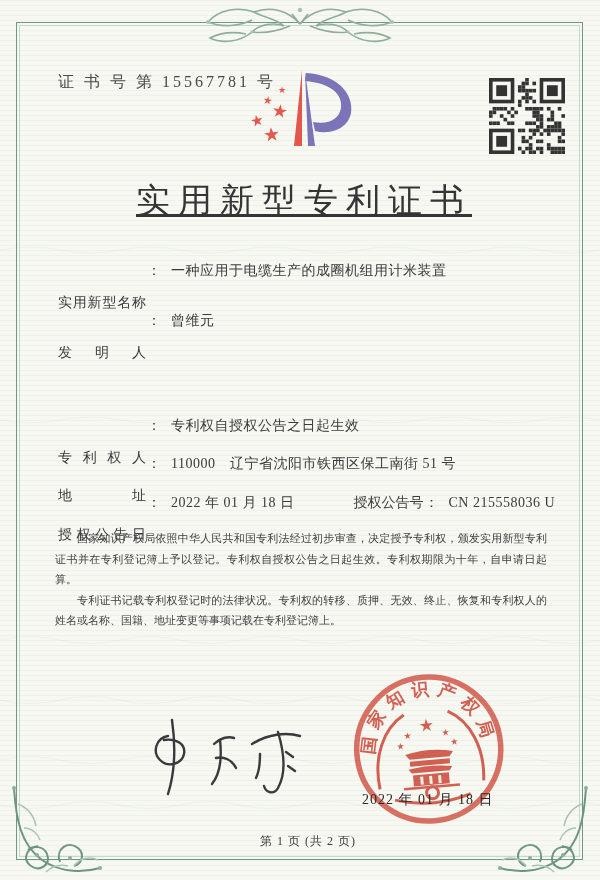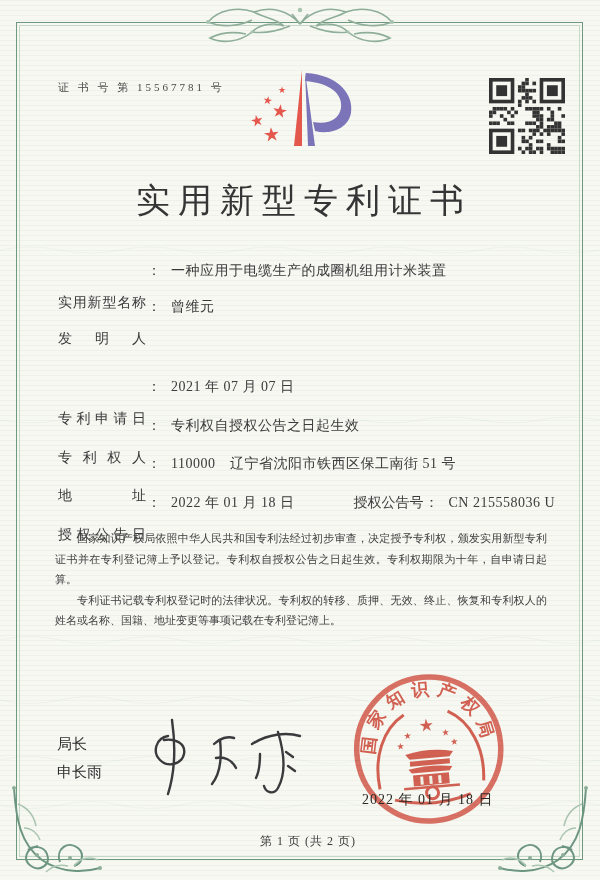--- a/index.html
+++ b/index.html
@@ -9,25 +9,25 @@
           rgba(150,182,156,0.10) 0px, rgba(150,182,156,0.10) 1px,
           rgba(255,255,255,0) 1px, rgba(255,255,255,0) 5px);
         font-family:"Liberation Serif", serif;color:#333;}
   .abs{position:absolute;}
   
   #outer-frame{left:16px;top:22px;width:565px;height:836px;
       border:1.5px solid #6e987f;}
   #inner-frame{left:2px;top:2px;right:2px;bottom:2px;position:absolute;
       border:1px solid #c6d8ca;}
   
-  #cert-no{left:58px;top:72px;font-size:11px;letter-spacing:3px;color:#4a4a4a;margin-top:8px;}
+  #cert-no{left:58px;top:72px;font-size:16px;letter-spacing:3px;color:#4a4a4a;}
   #logo{left:238px;top:64px;width:130px;height:104px;}
   #qr{left:487px;top:76px;width:80px;height:80px;}
   #title{left:0;top:178px;width:100%;text-align:center;font-size:34px;
-      color:#353535;letter-spacing:8px;text-indent:8px;font-weight:500;}
+      color:#353535;letter-spacing:8px;text-indent:8px;font-weight:500;text-decoration:underline;}
   
   .field{position:absolute;left:58px;font-size:14px;color:#3b3b3b;white-space:nowrap;}
   .flabel{display:inline-block;width:88px;text-align:justify;text-align-last:justify;vertical-align:top;margin-top:32px;}
   .fcolon{margin:0 10px 0 1px;}
   .fvalue{letter-spacing:0.5px;}
   
   #legal{left:55px;top:528px;width:492px;font-size:11px;line-height:20.5px;
       color:#404040;text-align:justify;}
   #legal p{margin:0;text-indent:2em;}
   
@@ -265,47 +265,40 @@
         <rect x="5.619047619047619" y="56.285714285714285" width="18.095238095238095" height="18.095238095238095" fill="#f7f8f2"></rect>
         <rect x="9.238095238095237" y="59.904761904761905" width="10.857142857142858" height="10.857142857142858" fill="#333"></rect>
       </svg>
   </div>
 
   <div id="title" class="abs">实用新型专利证书</div>
 
   <div class="field" style="top:262px">
     <span class="flabel">实用新型名称</span><span class="fcolon">：</span><span class="fvalue">一种应用于电缆生产的成圈机组用计米装置</span>
   </div>
-  <div class="field" style="top:298px">
+  <div class="field" style="top:312px">
     <span class="flabel">发明人</span><span class="fcolon">：</span><span class="fvalue">曾维元</span>
-  </div>
-  <div class="field" style="top:378px">
-    <span class="flabel">专利申请日</span><span class="fcolon">：</span><span class="fvalue">2021 年 07 月 07 日</span>
   </div>
   <div class="field" style="top:417px">
     <span class="flabel">专利权人</span><span class="fcolon">：</span><span class="fvalue">专利权自授权公告之日起生效</span>
   </div>
   <div class="field" style="top:455px">
     <span class="flabel">地址</span><span class="fcolon">：</span><span class="fvalue">110000　辽宁省沈阳市铁西区保工南街 51 号</span>
   </div>
   <div class="field" style="top:494px">
     <span class="flabel">授权公告日</span><span class="fcolon">：</span><span class="fvalue">2022 年 01 月 18 日</span>
     <span style="display:inline-block;width:52px"></span>
     <span>授权公告号</span><span class="fcolon">：</span><span class="fvalue">CN 215558036 U</span>
   </div>
 
   <div id="legal" class="abs">
     <p>国家知识产权局依照中华人民共和国专利法经过初步审查，决定授予专利权，颁发实用新型专利证书并在专利登记簿上予以登记。专利权自授权公告之日起生效。专利权期限为十年，自申请日起算。</p>
     <p>专利证书记载专利权登记时的法律状况。专利权的转移、质押、无效、终止、恢复和专利权人的姓名或名称、国籍、地址变更等事项记载在专利登记簿上。</p>
   </div>
 
-  <div id="director" class="abs">
-    <div>局长</div>
-    <div>申长雨</div>
-  </div>
 
   <svg id="signature" class="abs" viewBox="0 0 200 100">
     <g stroke="#3a3a3c" stroke-width="2.4" fill="none" stroke-linecap="round">
       <path d="M40,26 c-12,2 -16,16 -8,24 c8,8 22,4 24,-6 c2,-10 -8,-16 -20,-14"></path>
       <path d="M44,10 c4,28 3,52 -4,74"></path>
       <path d="M92,30 c2,18 0,34 -8,44"></path>
       <path d="M88,48 c8,-2 16,2 20,10"></path>
       <path d="M86,34 c6,-6 14,-8 20,-6"></path>
       <path d="M124,34 c16,-10 34,-12 48,-8"></path>
       <path d="M150,22 c6,20 8,42 0,56 c-4,7 -12,5 -14,-2"></path>

